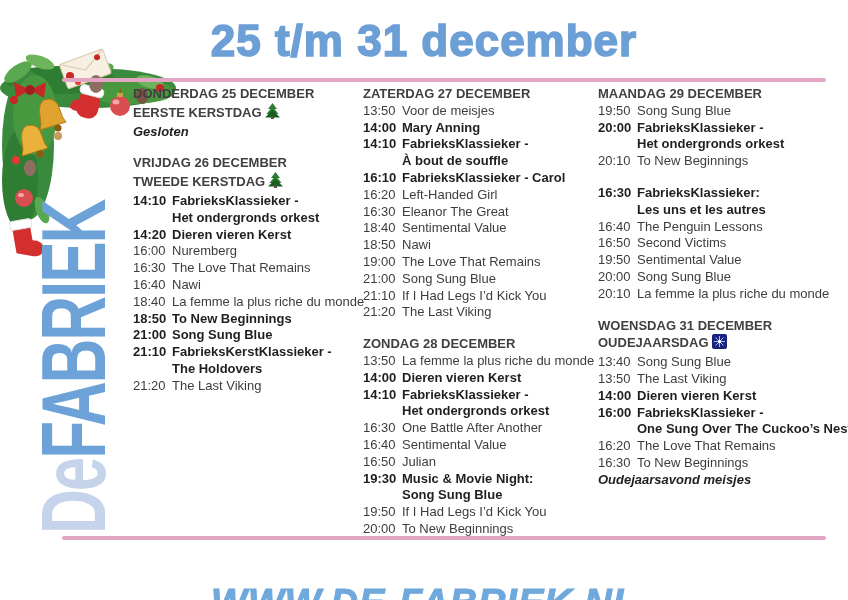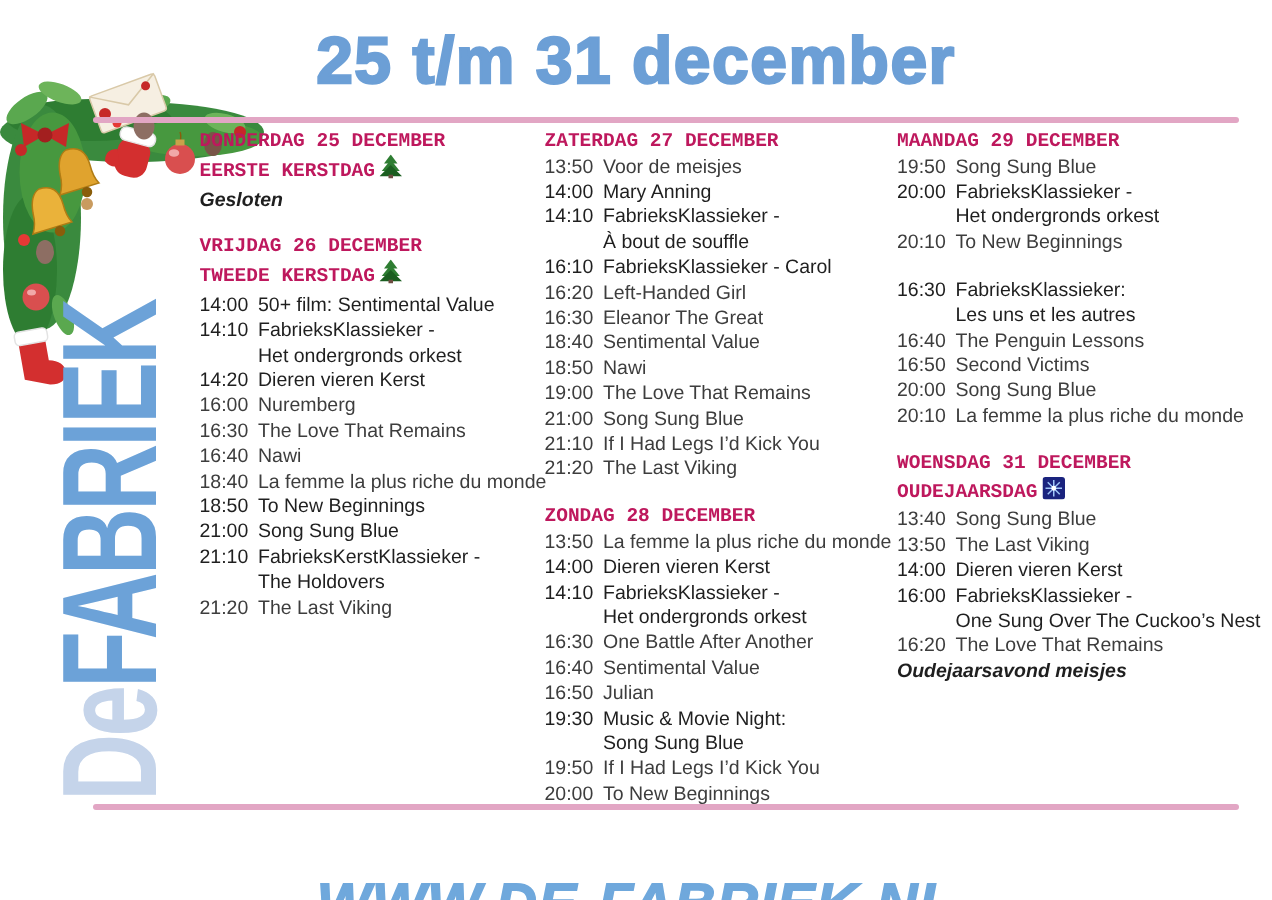--- a/index.html
+++ b/index.html
@@ -29,24 +29,24 @@
     white-space:nowrap;
   }
   .logo .de{color:#c5d4ea;}
   .logo .fabriek{color:#6ca2d8;}
   
   .col{position:absolute;top:86px;font-size:13px;line-height:16.8px;color:#3d3d3d;}
   .col1{left:133px;width:230px;}
   .col2{left:363px;width:235px;}
   .col3{left:598px;width:250px;}
   .section{margin-bottom:15px;}
-  .day-line{color:#be185d;font-weight:bold;white-space:nowrap;font-family:Liberation Mono, monospace;}
+  .day-line{color:#404040;font-weight:bold;white-space:nowrap;}
   .row,.cont,.note{white-space:nowrap;}
   .time{display:inline-block;width:39px;}
-  .b{font-weight:normal;color:#1f1f1f;}
+  .b{font-weight:bold;color:#1f1f1f;}
   .cont{padding-left:39px;}
   .note{font-weight:bold;font-style:italic;color:#1f1f1f;}
   .inline-icon{display:inline-block;vertical-align:-2px;margin-left:3px;}
   
   .garland{position:absolute;left:0;top:40px;}
 </style>
 </head>
 <body>
 
 <div id="poster">
@@ -136,21 +136,20 @@
         <div class="note">Gesloten</div>
       </div>
       <div class="section">
         <div class="day-line"><span>VRIJDAG 26 DECEMBER</span></div>
         <div class="day-line"><span>TWEEDE KERSTDAG</span><span class="inline-icon"><svg width="15" height="16" viewBox="0 0 15 16">
               <polygon points="7.5,0 12,6 3,6" fill="#2e7d32"></polygon>
               <polygon points="7.5,3.5 13.5,11 1.5,11" fill="#2e7d32"></polygon>
               <polygon points="7.5,7 15,14.5 0,14.5" fill="#1b5e20"></polygon>
               <rect x="6" y="13.5" width="3" height="2.5" fill="#6d4c41"></rect>
             </svg></span></div>
-        <div class="row b"><span class="time">14:00</span><span>50+ film: Sentimental Value</span></div>
         <div class="row b"><span class="time">14:10</span><span>FabrieksKlassieker -</span></div>
         <div class="cont b">Het ondergronds orkest</div>
         <div class="row b"><span class="time">14:20</span><span>Dieren vieren Kerst</span></div>
         <div class="row"><span class="time">16:00</span><span>Nuremberg</span></div>
         <div class="row"><span class="time">16:30</span><span>The Love That Remains</span></div>
         <div class="row"><span class="time">16:40</span><span>Nawi</span></div>
         <div class="row"><span class="time">18:40</span><span>La femme la plus riche du monde</span></div>
         <div class="row b"><span class="time">18:50</span><span>To New Beginnings</span></div>
         <div class="row b"><span class="time">21:00</span><span>Song Sung Blue</span></div>
         <div class="row b"><span class="time">21:10</span><span>FabrieksKerstKlassieker -</span></div>
@@ -196,20 +195,21 @@
         <div class="row"><span class="time">19:50</span><span>Song Sung Blue</span></div>
         <div class="row b"><span class="time">20:00</span><span>FabrieksKlassieker -</span></div>
         <div class="cont b">Het ondergronds orkest</div>
         <div class="row"><span class="time">20:10</span><span>To New Beginnings</span></div>
       </div>
       <div class="section">
         <div class="row b"><span class="time">16:30</span><span>FabrieksKlassieker:</span></div>
         <div class="cont b">Les uns et les autres</div>
         <div class="row"><span class="time">16:40</span><span>The Penguin Lessons</span></div>
         <div class="row"><span class="time">16:50</span><span>Second Victims</span></div>
+        <div class="row"><span class="time">19:50</span><span>Sentimental Value</span></div>
         <div class="row"><span class="time">20:00</span><span>Song Sung Blue</span></div>
         <div class="row"><span class="time">20:10</span><span>La femme la plus riche du monde</span></div>
       </div>
       <div class="section">
         <div class="day-line"><span>WOENSDAG 31 DECEMBER</span></div>
         <div class="day-line"><span>OUDEJAARSDAG</span><span class="inline-icon"><svg width="15" height="15" viewBox="0 0 15 15">
               <rect width="15" height="15" rx="2" fill="#1a237e"></rect>
               <g stroke="#9fc5f8" stroke-width="1">
                 <line x1="7.5" y1="2" x2="7.5" y2="13"></line>
                 <line x1="2" y1="7.5" x2="13" y2="7.5"></line>
@@ -217,19 +217,20 @@
                 <line x1="11.5" y1="3.5" x2="3.5" y2="11.5"></line>
               </g>
               <circle cx="7.5" cy="7.5" r="1.6" fill="#fff"></circle>
             </svg></span></div>
         <div class="row"><span class="time">13:40</span><span>Song Sung Blue</span></div>
         <div class="row"><span class="time">13:50</span><span>The Last Viking</span></div>
         <div class="row b"><span class="time">14:00</span><span>Dieren vieren Kerst</span></div>
         <div class="row b"><span class="time">16:00</span><span>FabrieksKlassieker -</span></div>
         <div class="cont b">One Sung Over The Cuckoo’s Nest</div>
         <div class="row"><span class="time">16:20</span><span>The Love That Remains</span></div>
+        <div class="row"><span class="time">16:30</span><span>To New Beginnings</span></div>
         <div class="note">Oudejaarsavond meisjes</div>
       </div>
     </div>
 
   <div class="hline bottom"></div>
   <div class="site-footer">WWW.DE-FABRIEK.NL</div>
 </div>
 
 </body></html>

